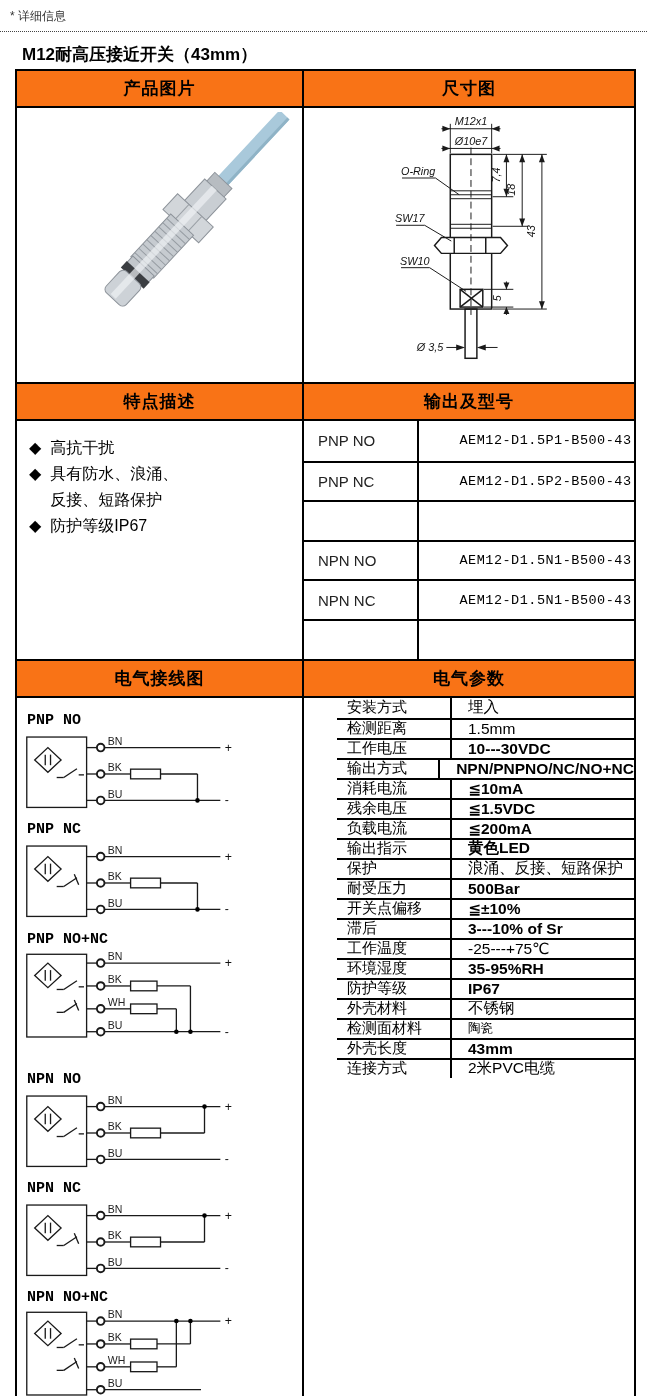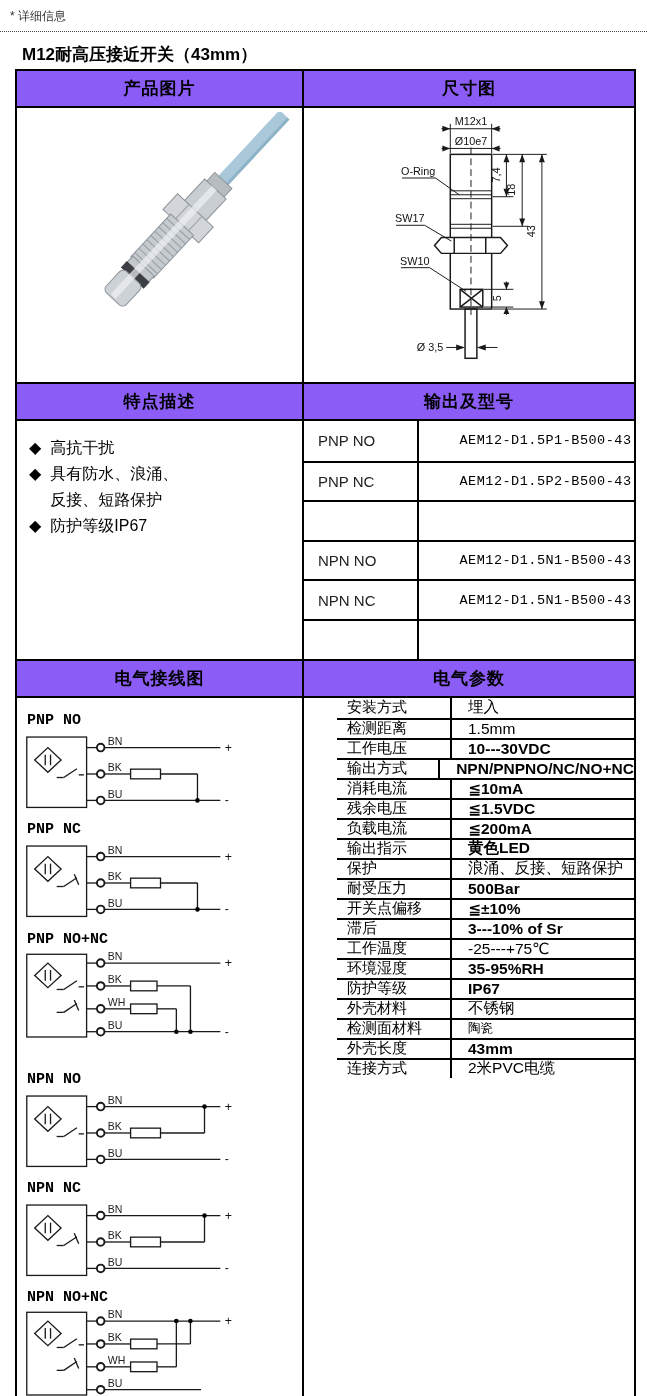--- a/index.html
+++ b/index.html
@@ -10,23 +10,23 @@
   }
   .note{margin:8px 16px 0 10px;font-size:12px;color:#333;}
   .dotline{border-top:1px dotted #444;margin-top:6px;}
   .title{margin:11px 0 3px 22px;font-size:17px;font-weight:bold;}
   .tbl{margin-left:15px;width:621px;border:2px solid #000;box-sizing:border-box;}
   .row{display:flex;border-top:2px solid #000;}
   .tbl > .row:first-child{border-top:none;}
   .cell{box-sizing:border-box;display:flex;align-items:center;}
   .c-left{width:287px;border-right:2px solid #000;}
   .c-rest{flex:1;min-width:0;}
-  .hdr{background:#8b5cf6;justify-content:center;font-weight:bold;font-size:17px;letter-spacing:1px;}
+  .hdr{background:#f97316;justify-content:center;font-weight:bold;font-size:17px;letter-spacing:1px;}
   .hrow{height:35px;}
-  .photo-row{height:274px;}
+  .photo-row{height:274px;font-style:italic;}
   .photo-cell,.drawing-cell{justify-content:center;}
   
   .sub-row{display:flex;box-sizing:border-box;}
   .sub-row + .sub-row{border-top:2px solid #000;}
   .m-row{height:39.6px;}
   .p-row{height:20px;margin-left:33px;}
   .c-mid{width:115px;border-right:2px solid #000;}
   .type-cell{padding-left:14px;font-size:15px;color:#222;}
   .model-cell{flex:1;justify-content:center;font-family:"Liberation Mono","DejaVu Sans Mono",monospace;font-size:13.5px;letter-spacing:.5px;padding-left:38px;}
   .param-name{padding-left:10px;font-size:15px;}

